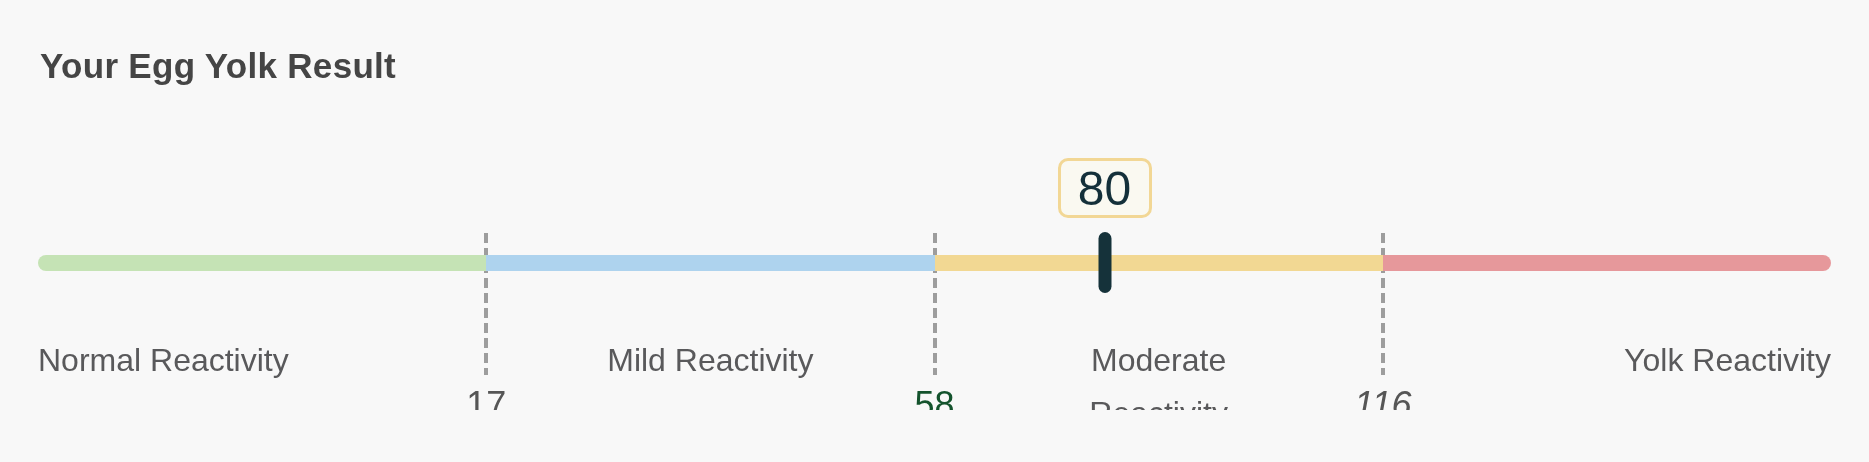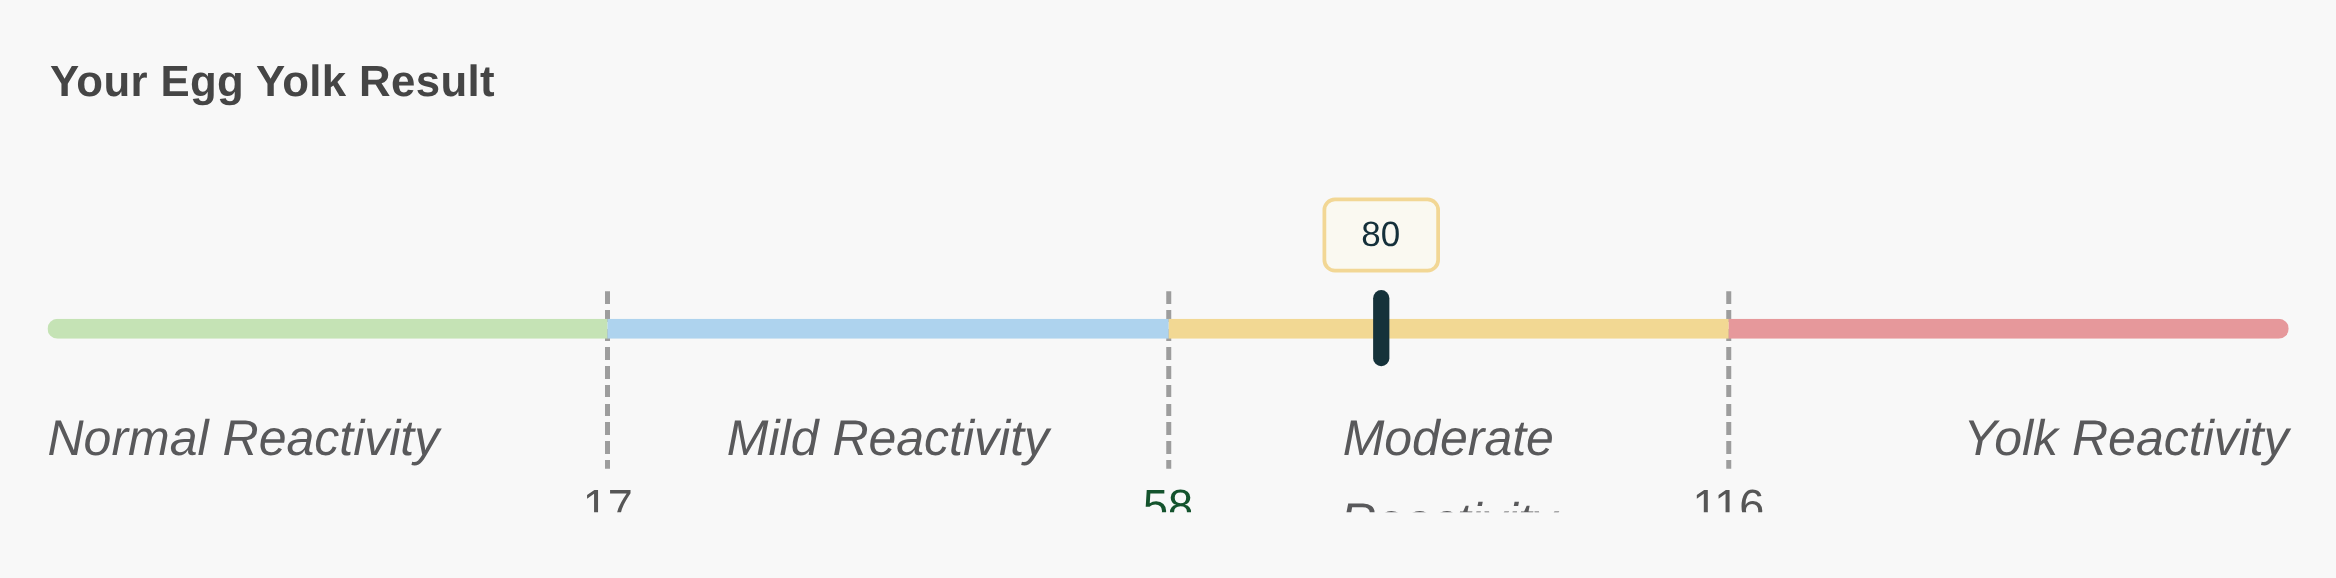--- a/index.html
+++ b/index.html
@@ -82,56 +82,55 @@
     left: 0;
     transform: translate(-50%, 0);
     width: 94px;
     height: 60px;
     border: 3px solid #f2d795;
     border-radius: 10px;
     background: #faf9f1;
     display: flex;
     align-items: center;
     justify-content: center;
-    font-size: 28px;
+    font-size: 48px;
     color: #14303a;
   }
 
   
   .labels {
     position: absolute;
     left: 0;
-    top: 318px;
+    top: 334px;
     width: 100%;
     display: flex;
-    font-size: 40px;
+    font-size: 32px;
     line-height: 1.65;
     color: #59595b;
     z-index: 0;
-    font-style: italic;
   }
   .labels .cell { flex: 1 1 0; }
   .labels .cell.c0 { text-align: left; }
   .labels .cell.c1 { text-align: center; }
   .labels .cell.c2 { text-align: center; }
   .labels .cell.c2 .wrap { display: inline-block; max-width: 260px; }
   .labels .cell.c3 { text-align: right; }
 
   
   .threshold-num {
     position: absolute;
     top: 384px;
     transform: translateX(-50%);
     font-size: 36px;
     color: #565656;
     z-index: 0;
   }
   .threshold-num.t1 { left: 25%; }
   .threshold-num.t2 { left: 50%; }
-  .threshold-num.t3 { left: 75%; }
+  .threshold-num.t3 { left: 75%; font-style: italic; }
 </style>
 </head>
 <body>
 
 <div class="canvas" style="background: rgb(248, 248, 248);">
 
   <h1 class="page-title" style="color: rgb(69, 69, 69);">Your Egg Yolk Result</h1>
 
   <div class="scale">
 

